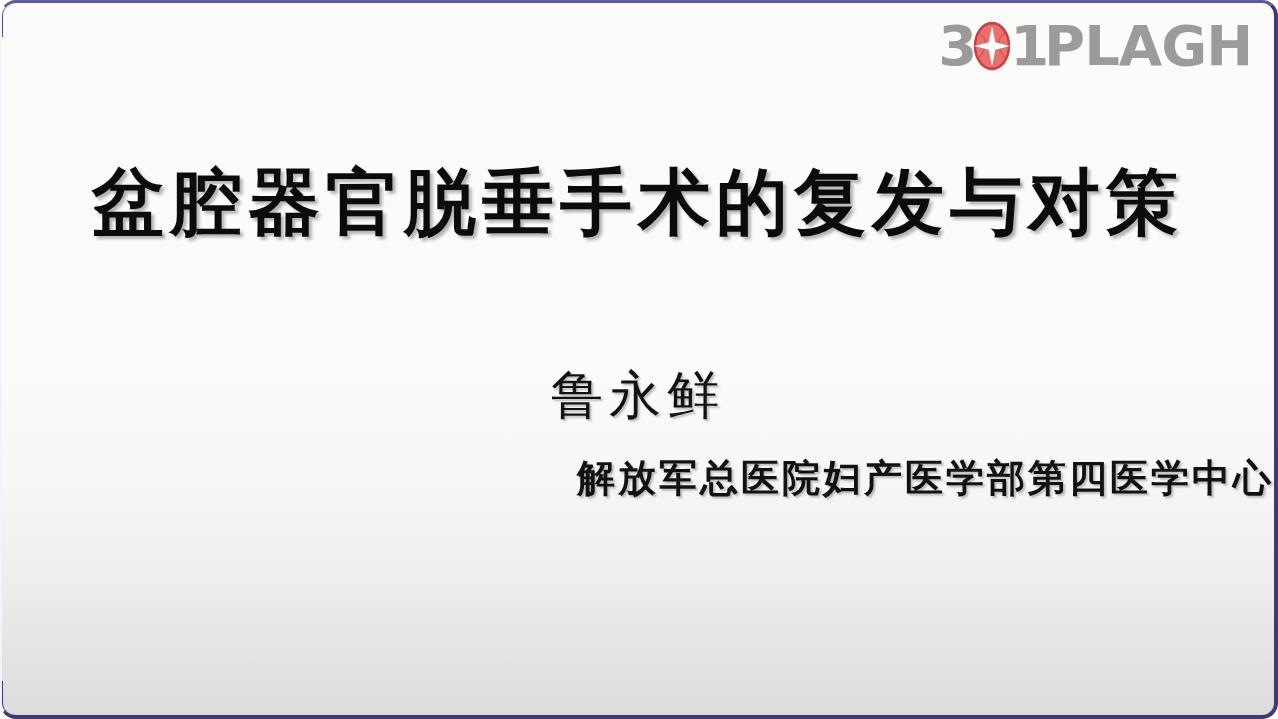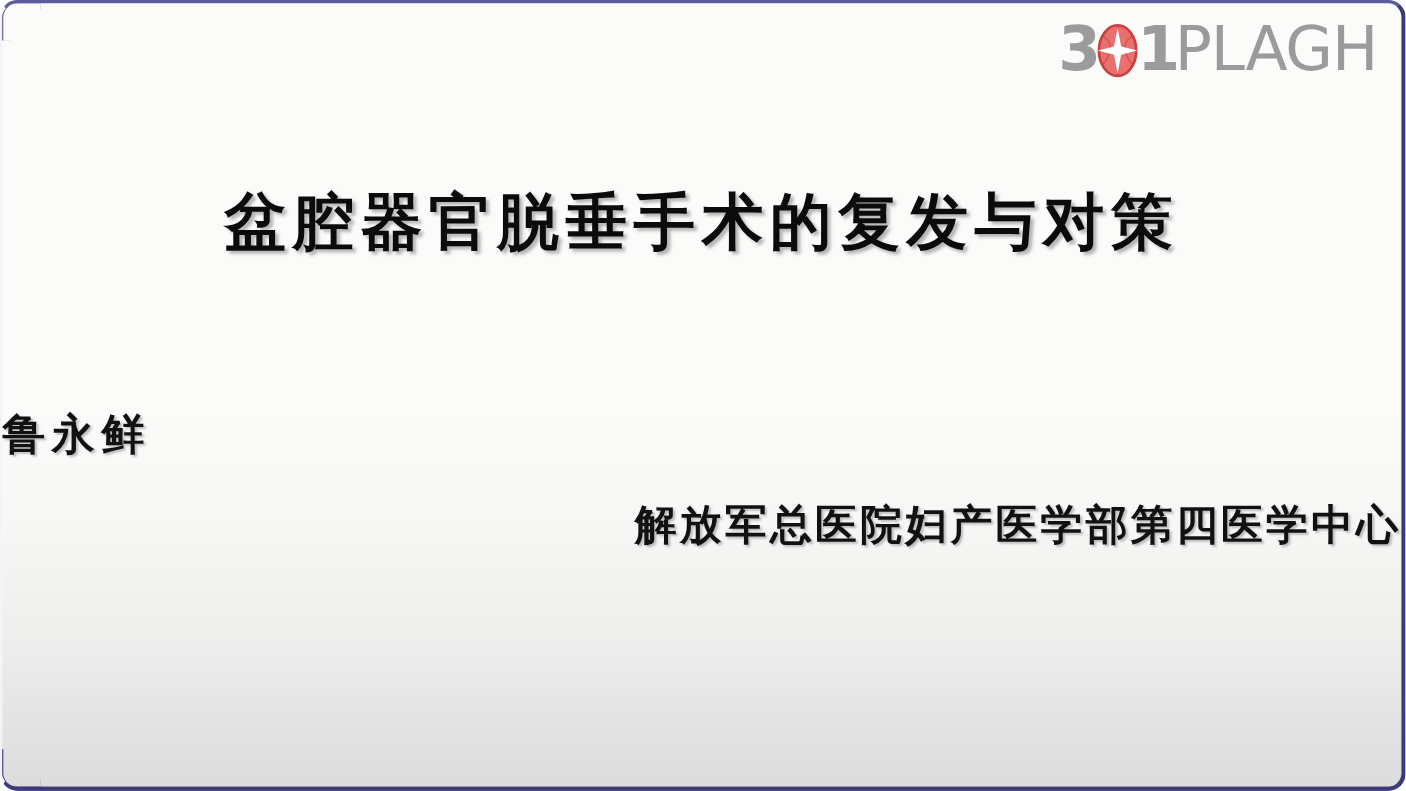--- a/index.html
+++ b/index.html
@@ -90,54 +90,54 @@
   }
   .logo-brain {
     position: relative;
     width: 40px;
     height: 50px;
     margin: 0 -2px;
   }
   .logo-brain svg { display: block; }
   .logo-word {
     font-family: "DejaVu Sans", sans-serif;
-    font-weight: 400;
+    font-weight: 700;
     font-size: 56px;
     line-height: 56px;
     color: #9b9b9b;
     letter-spacing: -1px;
     margin-left: -2px;
   }
 
   
   .slide-title {
     position: absolute;
     left: 0;
     right: 0;
     top: 152px;
     text-align: center;
     font-family: "Liberation Serif", "DejaVu Serif", serif;
     font-weight: 700;
-    font-size: 56px;
+    font-size: 72px;
     line-height: 96px;
     letter-spacing: 6px;
     color: #0b0b0b;
     text-shadow: 3px 3px 3px rgba(120,120,120,0.55);
     white-space: nowrap;
   }
 
   .author-name {
     position: absolute;
     left: 0;
     right: 0;
     top: 367px;
-    text-align: left;
+    text-align: center;
     font-family: "Liberation Serif", "DejaVu Serif", serif;
-    font-weight: 700;
-    font-size: 39px;
+    font-weight: 400;
+    font-size: 52px;
     line-height: 52px;
     letter-spacing: 6px;
     color: #111111;
     text-shadow: 2px 2px 2px rgba(130,130,130,0.5);
     white-space: nowrap;
   }
 
   .affiliation {
     position: absolute;
     left: 0;

